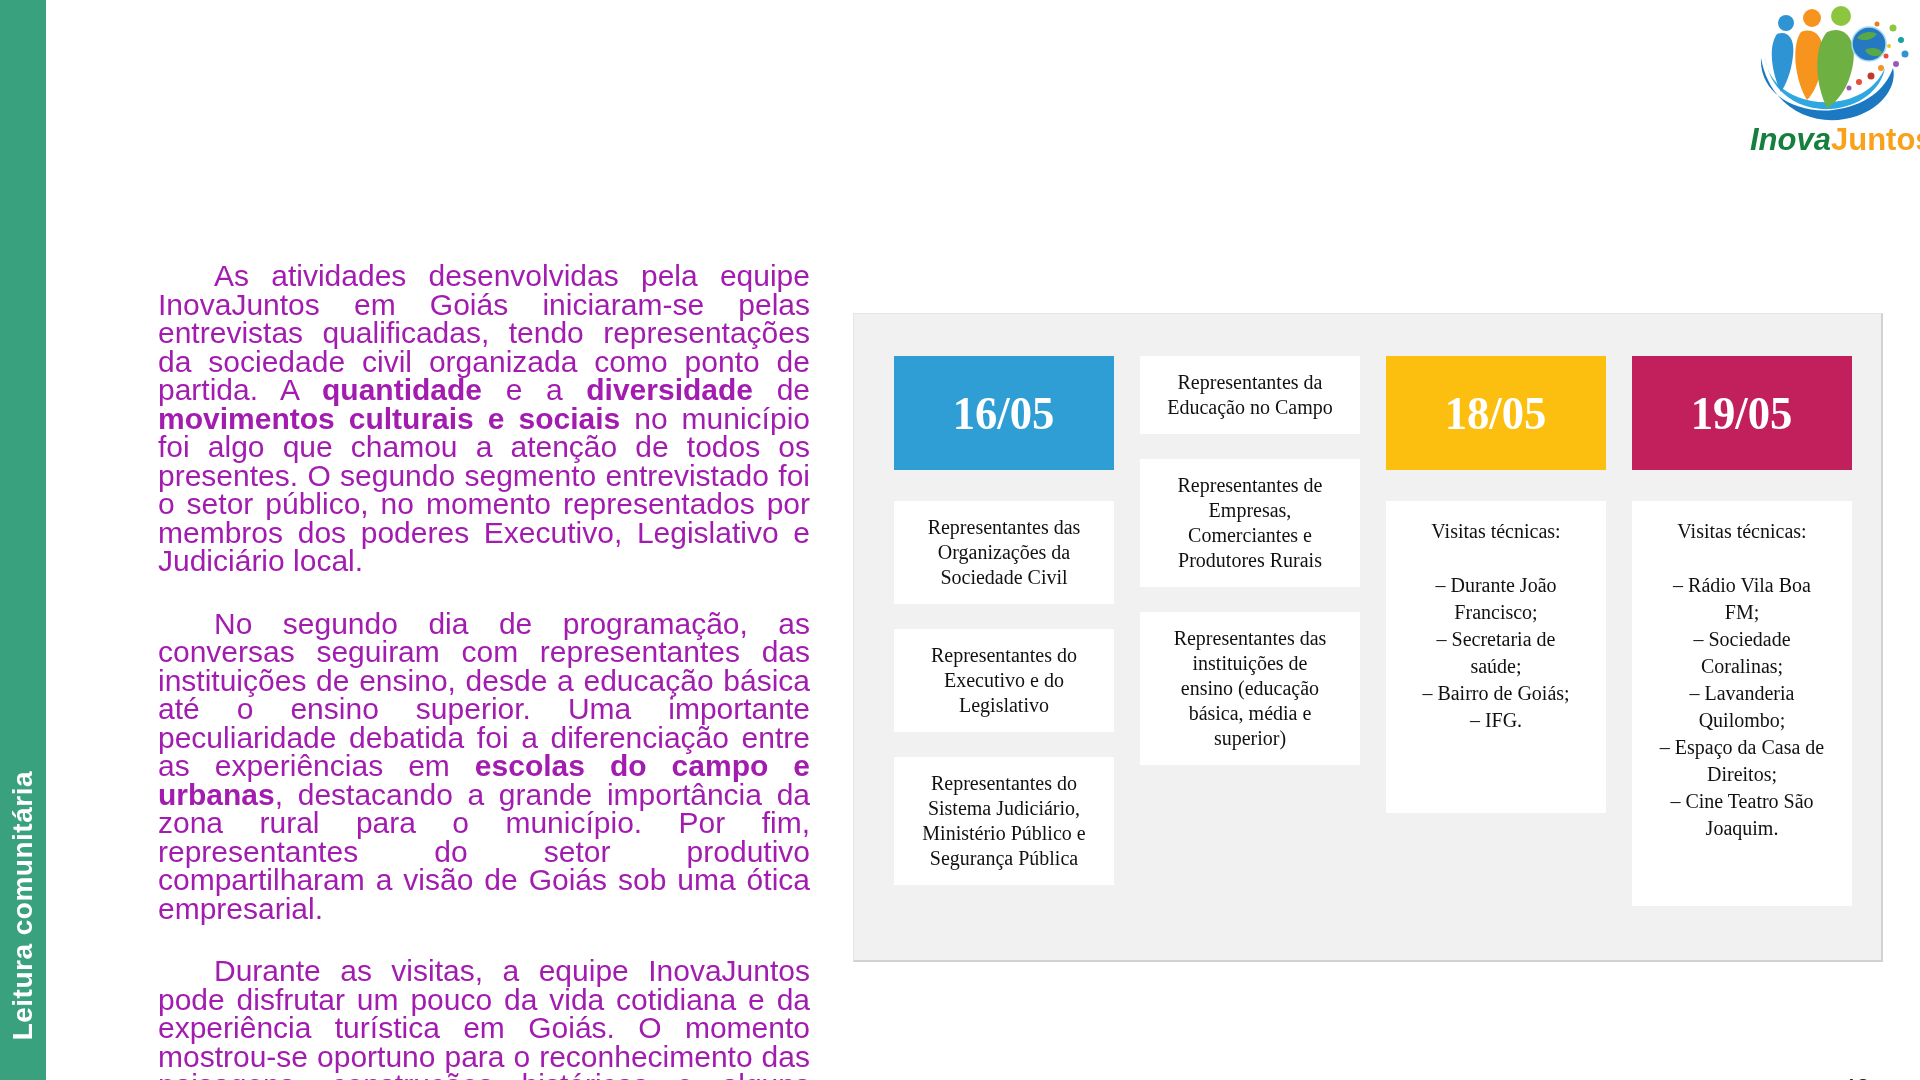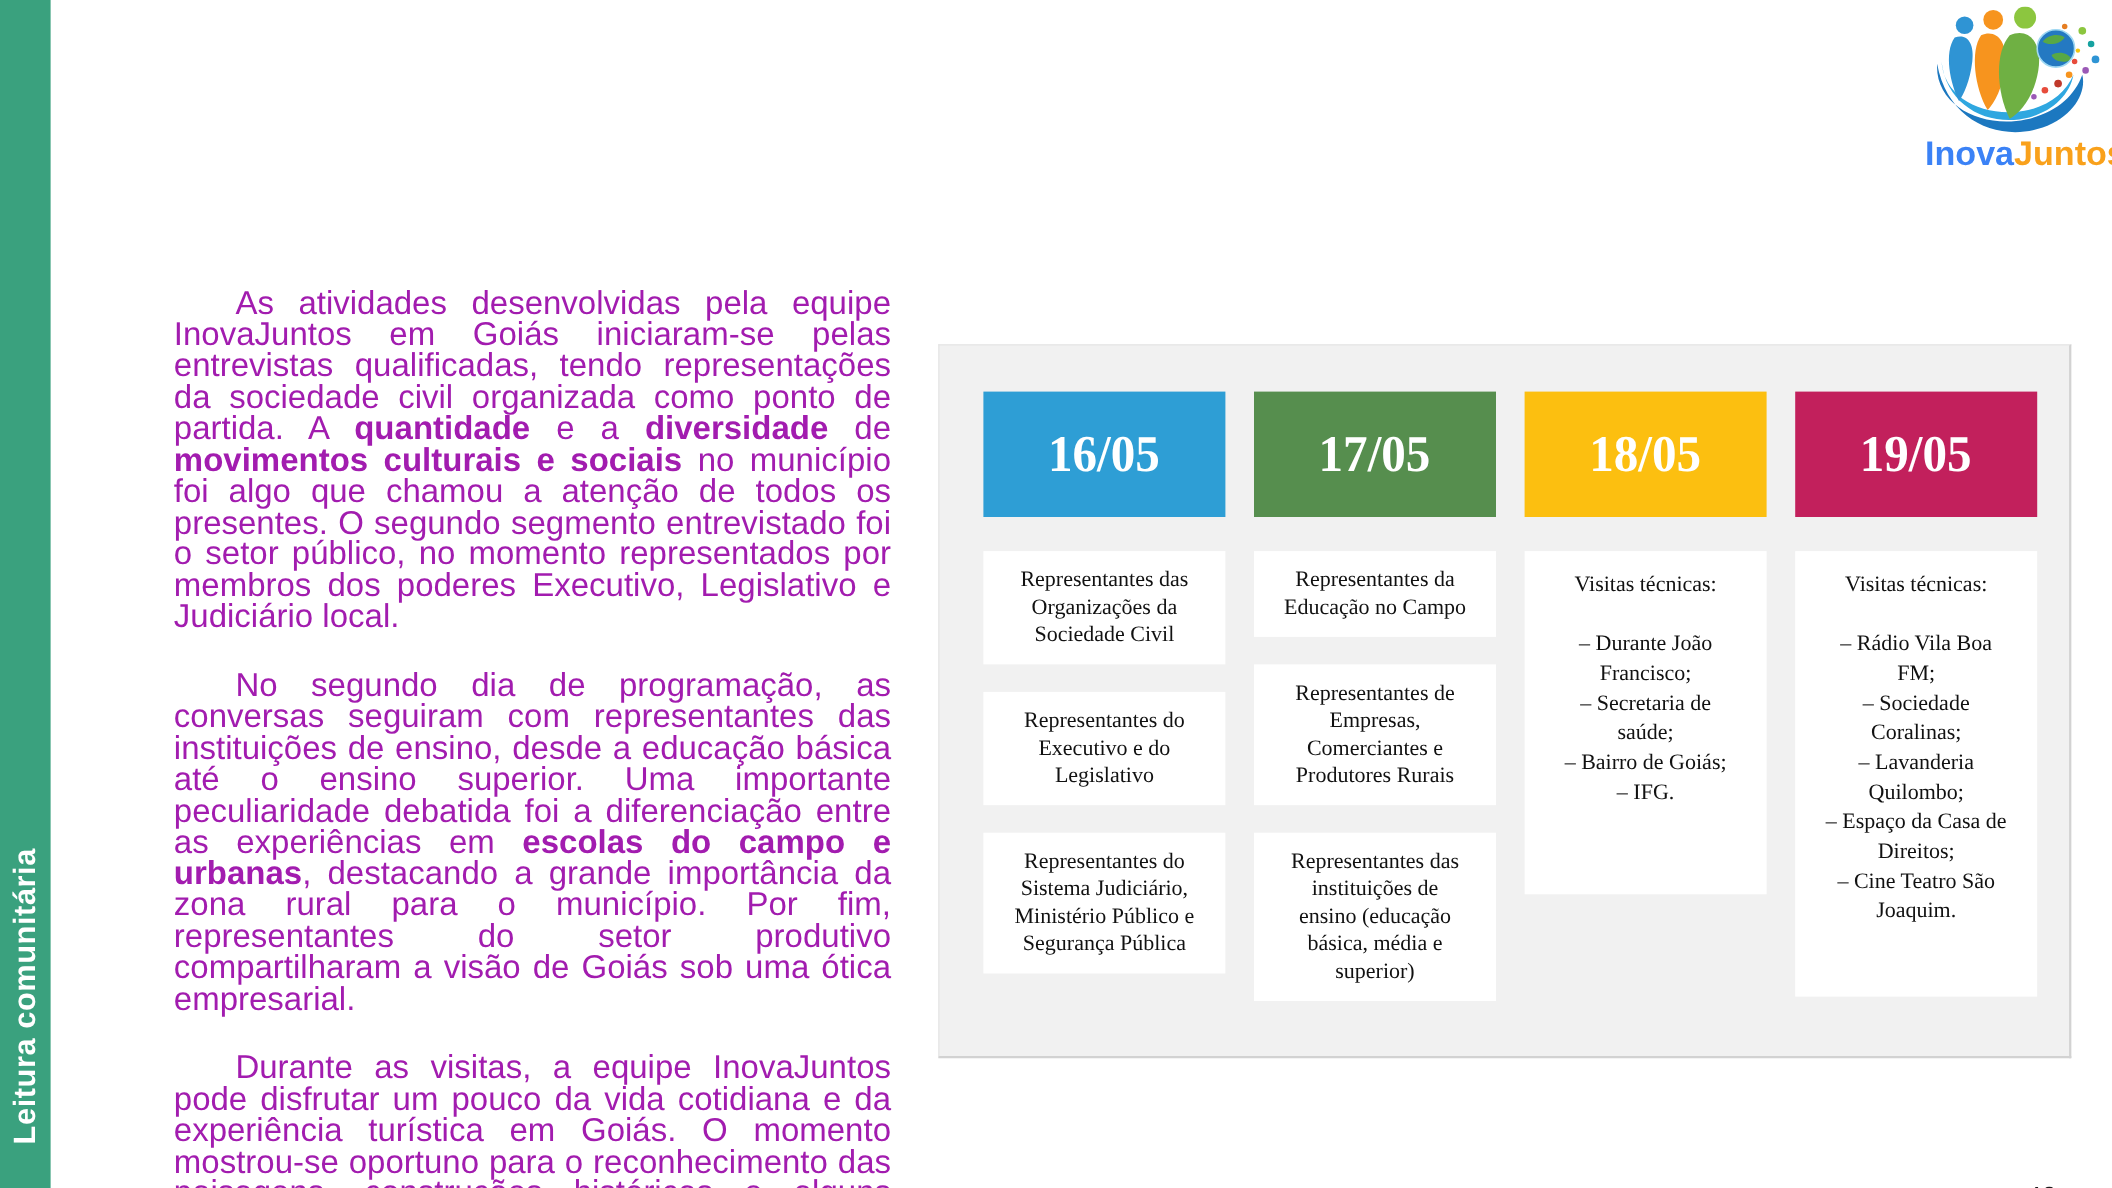--- a/index.html
+++ b/index.html
@@ -46,21 +46,21 @@
 
   
   .logo {
     position:absolute; left:1750px; top:6px;
     width:164px;
     text-align:center;
     line-height:1;
   }
   .logo svg { display:block; margin:0 auto; }
   .logo-word { font-size:31px; font-weight:bold; letter-spacing:0; }
-  .logo-word .inova  { color:#3b82f6; }
+  .logo-word .inova  { color:#15803d;font-style:italic; }
   .logo-word .juntos { color:#f9a11b; }
 
   
   .panel {
     position:absolute;
     left:853px; top:313px;
     width:1030px; height:649px;
     background:#f1f1f1;
     border:1px solid #e4e4e4;
     border-right:2px solid #d2d2d2;
@@ -162,23 +162,20 @@
   <div class="panel-columns" id="panel-columns">
       <div class="col">
         <div class="date-header" style="background: rgb(46, 158, 213);">
           <span>16/05</span>
         </div>
         <div class="white-box">Representantes das Organizações da Sociedade Civil</div>
         <div class="white-box">Representantes do Executivo e do Legislativo</div>
         <div class="white-box">Representantes do Sistema Judiciário, Ministério Público e Segurança Pública</div>
       </div>
       <div class="col">
-        <div class="date-header" style="background: rgb(86, 142, 78);">
-          <span>17/05</span>
-        </div>
         <div class="white-box">Representantes da Educação no Campo</div>
         <div class="white-box">Representantes de Empresas, Comerciantes e Produtores Rurais</div>
         <div class="white-box">Representantes das instituições de ensino (educação básica, média e superior)</div>
       </div>
       <div class="col">
         <div class="date-header" style="background: rgb(252, 191, 16);">
           <span>18/05</span>
         </div>
         <div class="white-box">
           <div class="box-title">Visitas técnicas:</div>

